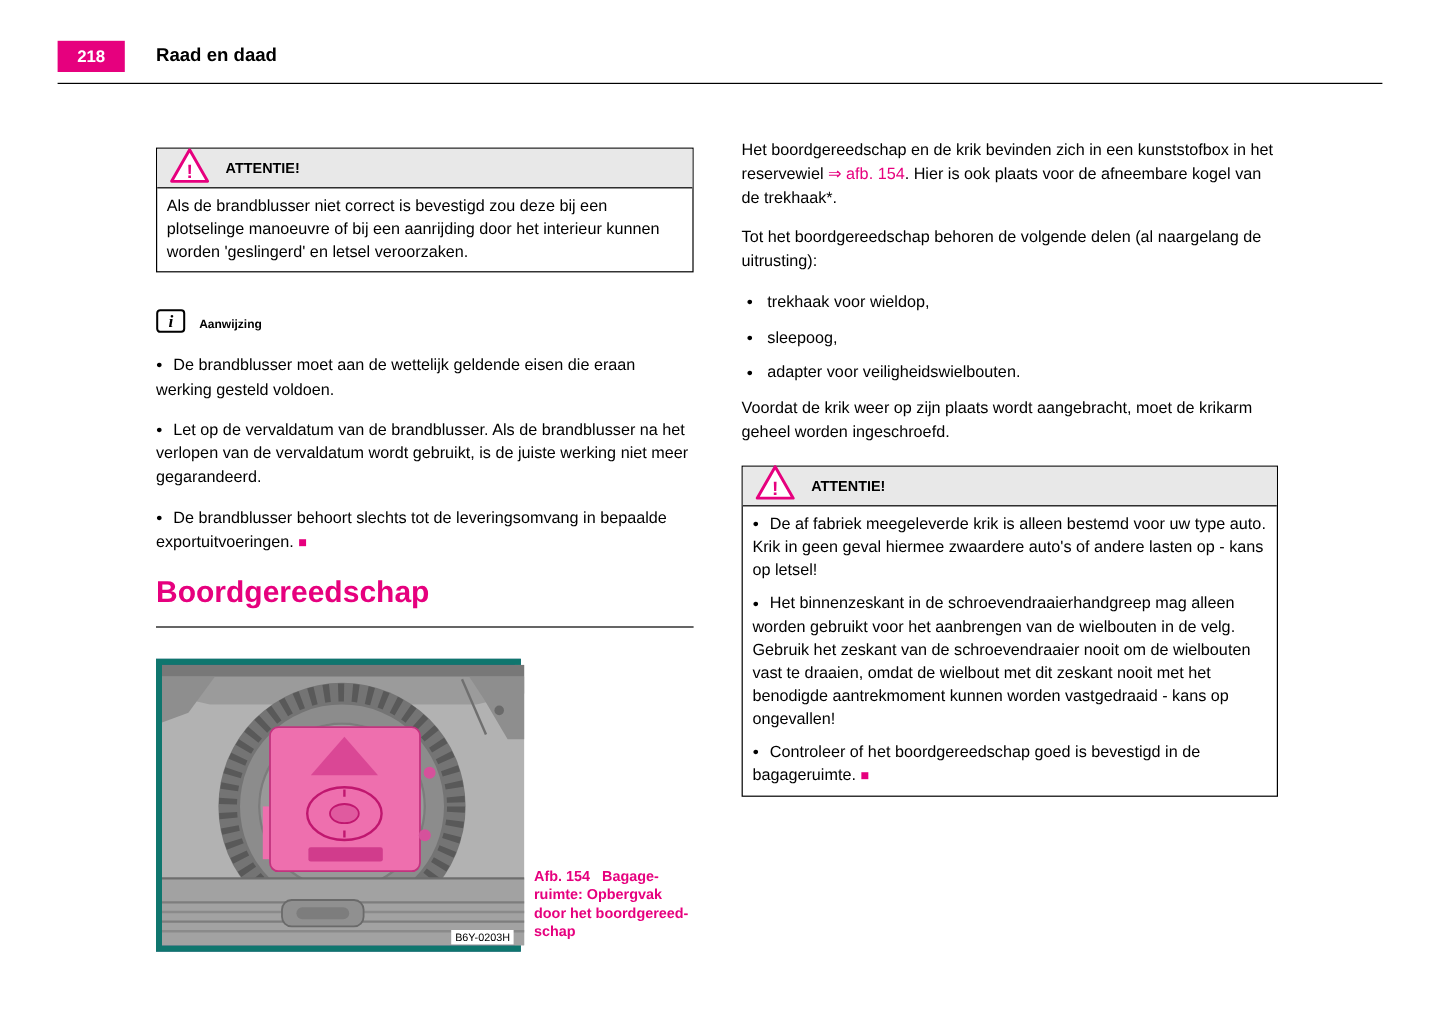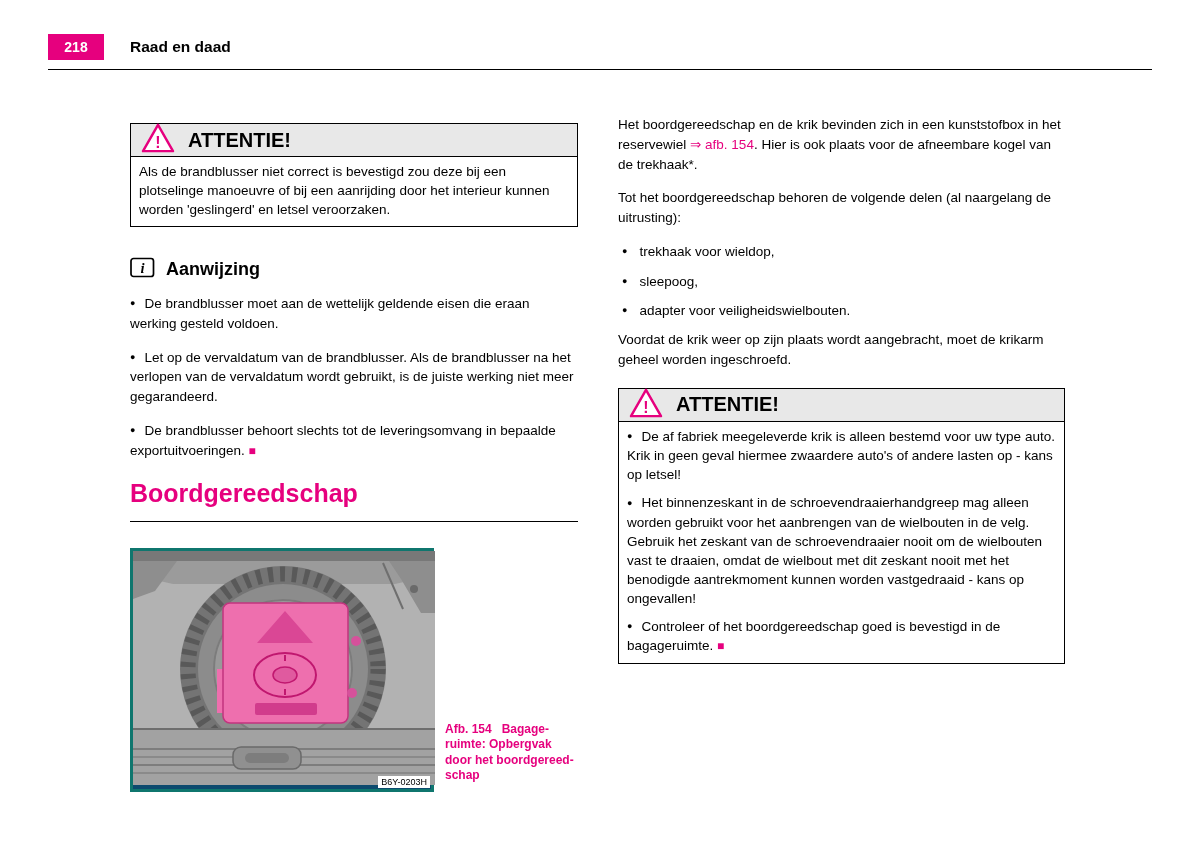--- a/index.html
+++ b/index.html
@@ -30,47 +30,47 @@
   .col-right { position:absolute; left:618px; top:115px; width:447px; }
 
   p { margin:0 0 13px; font-size:13.5px; line-height:20px; }
 
   
   .warnbox { border:1px solid #000; margin-bottom:0; }
   .warnbox-header {
     background:#e8e8e8; border-bottom:1px solid #000;
     display:flex; align-items:center; gap:13px; padding:3px 10px; height:33px;
   }
-  .warnbox-title { font-weight:bold; font-size:20px;text-align:right; }
+  .warnbox-title { font-weight:bold; font-size:12px;text-align:right; }
   .warnbox-body { padding:5px 8px 7px; }
   .warnbox-body p { font-weight:normal; font-size:13.5px; line-height:19px; margin:0 0 9px; }
   .warnbox-body p:last-child { margin-bottom:0; }
   .accent-stroke { color:var(--accent); }
 
   
   .note-header { display:flex; align-items:center; gap:11px; margin:30px 0 11px; }
-  .note-title { font-weight:bold; font-size:18px; }
+  .note-title { font-weight:bold; font-size:10px; }
 
   
   .bullet-item::before { content:"●"; font-size:9px; margin-right:9px; vertical-align:1.5px; }
   .simple-list .bullet-item { margin:0 0 9px 4px; }
   .simple-list .bullet-item::before { margin-right:12px; }
   .endmark { color:var(--accent); font-size:12px; }
 
   
   .section-heading {
     color:var(--accent); font-size:25px; font-weight:bold; margin:18px 0 0;
     border-bottom:1.5px solid #000; padding-bottom:13px;
   }
 
   
   .figure { position:relative; width:448px; height:236px; margin-top:26px; }
   .figure-image {
     position:absolute; left:0; top:0; width:304px; height:244px;
-    border:3px solid #0f766e; background:#0c4a6e;
+    border:5px solid #0f766e; background:#0c4a6e;
   }
   .image-code {
     position:absolute; right:1px; bottom:1px; background:#fff;
     font-size:9px; line-height:12px; padding:0 3px; color:#000;
   }
   .figure-caption {
     position:absolute; left:315px; bottom:0; width:135px;
     color:var(--accent); font-weight:bold; font-size:12px; line-height:15.5px;
   }
 

